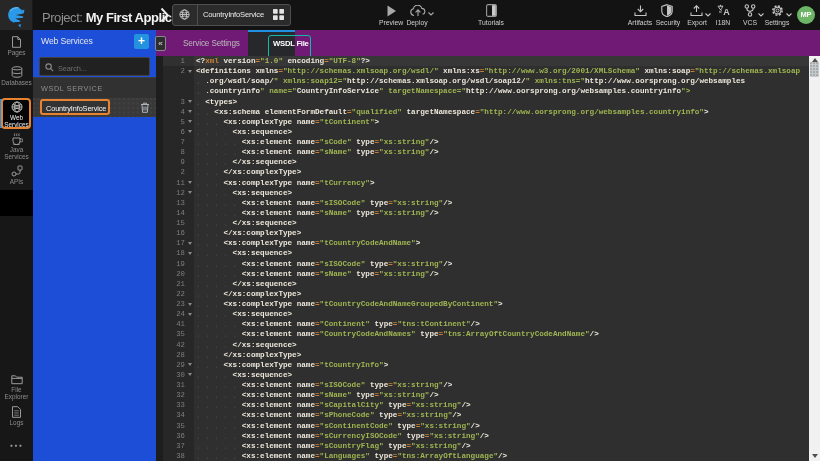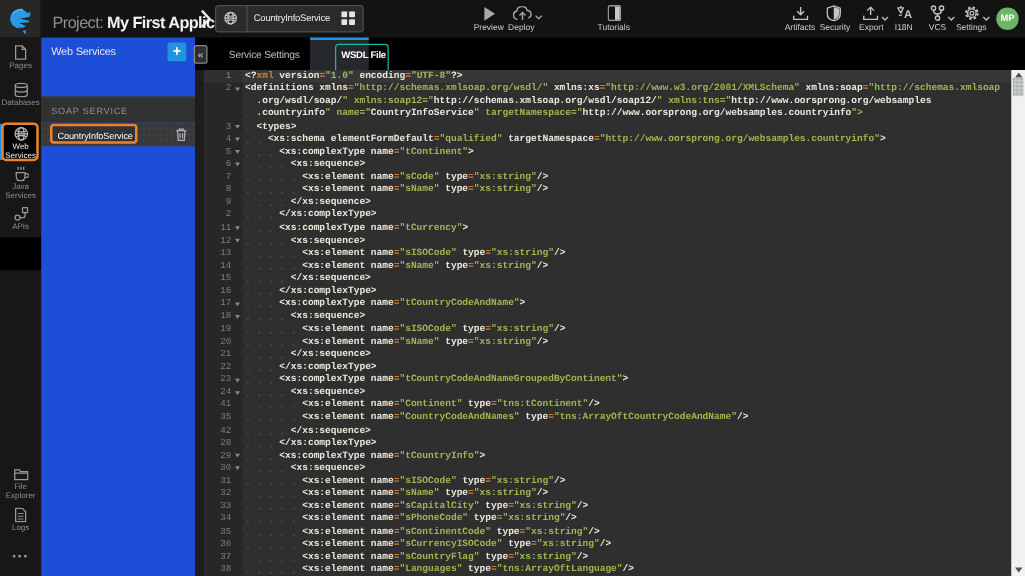--- a/index.html
+++ b/index.html
@@ -29,21 +29,21 @@
 #search{position:absolute;left:6px;top:27px;width:111px;height:19px;background:#212121;border:1px solid #414141;border-radius:2px}
 #search span{position:absolute;left:18px;top:5.5px;font-size:7.4px;color:#6d6d6d;letter-spacing:-0.1px}
 #sep1{position:absolute;left:0;top:47px;width:123px;height:1px;background:#3d3d3d}
 #soapsec{position:absolute;left:0;top:48px;width:123px;height:20px;background:#313131}
 #soapsec span{position:absolute;left:8px;top:6px;font-size:7.3px;color:#8f8f8f;letter-spacing:0.6px}
 #itemrow{position:absolute;left:0;top:68px;width:123px;height:19px;background:#393939;background-image:radial-gradient(circle at 1px 1px,#444444 0.6px,transparent 1px);background-size:4.5px 4.5px}
 #itembox{position:absolute;left:7px;top:1px;width:70px;height:16px;border:2px solid #e88331;border-radius:3px;background:#333}
 #itembox span{position:absolute;left:4px;top:3px;font-size:7.3px;color:#fafafa;white-space:nowrap;letter-spacing:-0.1px}
 
 #main{position:absolute;left:156px;top:30px;width:664px;height:431px;background:#1d1d1d}
-#tabbar{position:absolute;left:0;top:0;width:664px;height:26px;background:#000000}
+#tabbar{position:absolute;left:0;top:0;width:664px;height:26px;background:#701a75}
 #tabss{position:absolute;left:27px;top:9px;font-size:8.2px;color:#bdbdbd;letter-spacing:-0.15px}
 #tabwsdl{position:absolute;left:92px;top:0;width:47px;height:26px;background:#26282b;border-top:2px solid #2090e0}
 #wsdlbox{position:absolute;left:20px;top:3px;width:43px;height:29px;border:1px solid #14b8a6;border-radius:3px}
 #wsdlbox span{position:absolute;left:4px;top:2.5px;font-size:7.7px;font-weight:bold;color:#fff;white-space:nowrap;letter-spacing:-0.25px}
 
 #editor{position:absolute;left:0;top:26px;width:664px;height:405px;background:#2f2f2f}
 #gutstrip{position:absolute;left:0;top:0;width:7px;height:405px;background:#1d1d1d}
 #gutter{position:absolute;left:7px;top:0;width:31px;height:405px;background:#272727;font-family:"Liberation Mono",monospace;font-size:7.3px;color:#7e7e7e}
 .gr{height:10.125px;line-height:10.125px;text-align:right;padding-right:9px;position:relative}
 .gr i{position:absolute;right:2.5px;top:3.5px;width:0;height:0;border-left:2.6px solid transparent;border-right:2.6px solid transparent;border-top:3.5px solid #8a8a8a}
@@ -240,23 +240,30 @@
           </svg>
         </div>
         <div class="slabel">Logs</div>
       </div>
 
     <div id="dots3">●●●</div>
   </div>
   <div id="panel">
     <div id="ptitle">Web Services</div>
     <div id="plus">+</div>
+    <div id="search">
+        <svg style="position:absolute;left:5px;top:5px" width="9" height="9" viewBox="0 0 9 9">
+          <circle cx="3.6" cy="3.6" r="2.7" fill="none" stroke="#8a8a8a" stroke-width="1.1"></circle>
+          <line x1="5.7" y1="5.7" x2="8.2" y2="8.2" stroke="#8a8a8a" stroke-width="1.1"></line>
+        </svg>
+        <span>Search...</span>
+      </div>
     <div id="sep1"></div>
     <div id="soapsec">
-        <span>SOAP SERVICE</span>
+        <span>WSDL SERVICE</span>
       </div>
     <div id="itemrow">
       <div id="itembox">
           <span>CountryInfoService</span>
         </div>
       <svg style="position:absolute;left:107px;top:3.5px" width="10" height="11" viewBox="0 0 10 11">
           <g fill="none" stroke="#aeb4bc" stroke-width="1">
             <path d="M1 2.5 h8 M3.5 2.5 V1.2 h3 V2.5"></path>
             <path d="M2 2.5 l0.6 7.8 h4.8 L8 2.5"></path>
             <path d="M4 4.5 v4 M6 4.5 v4"></path>

